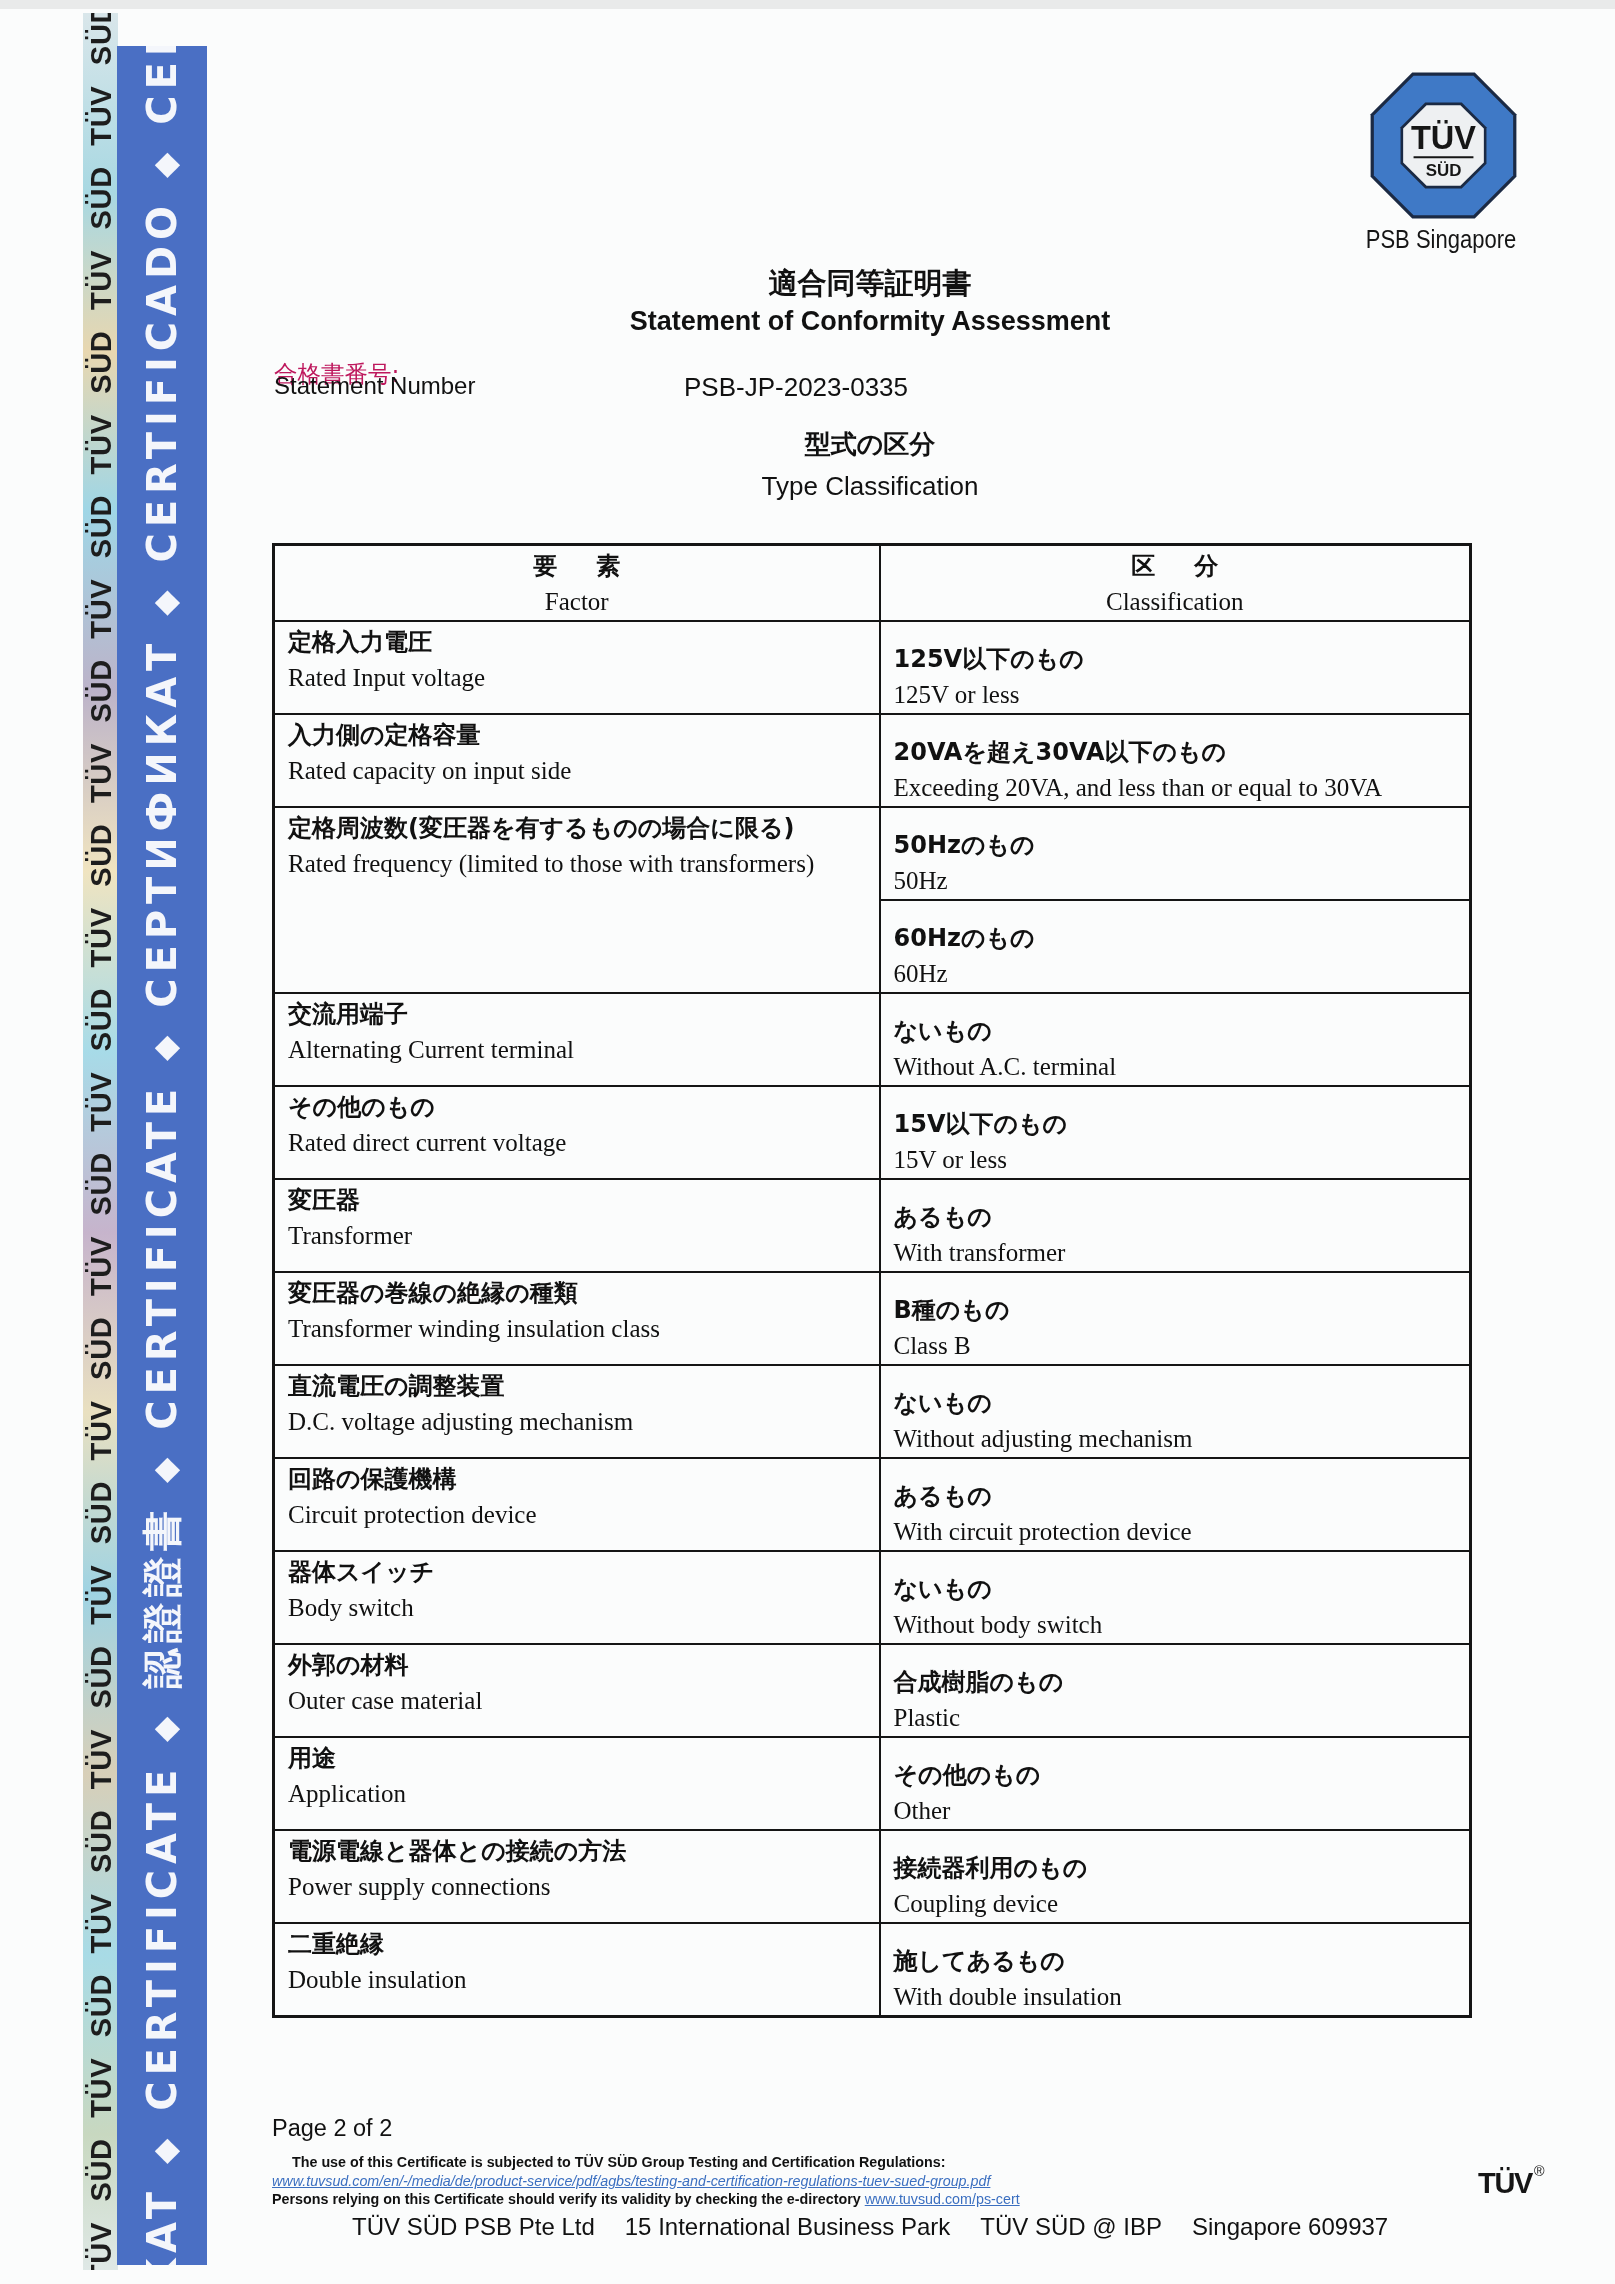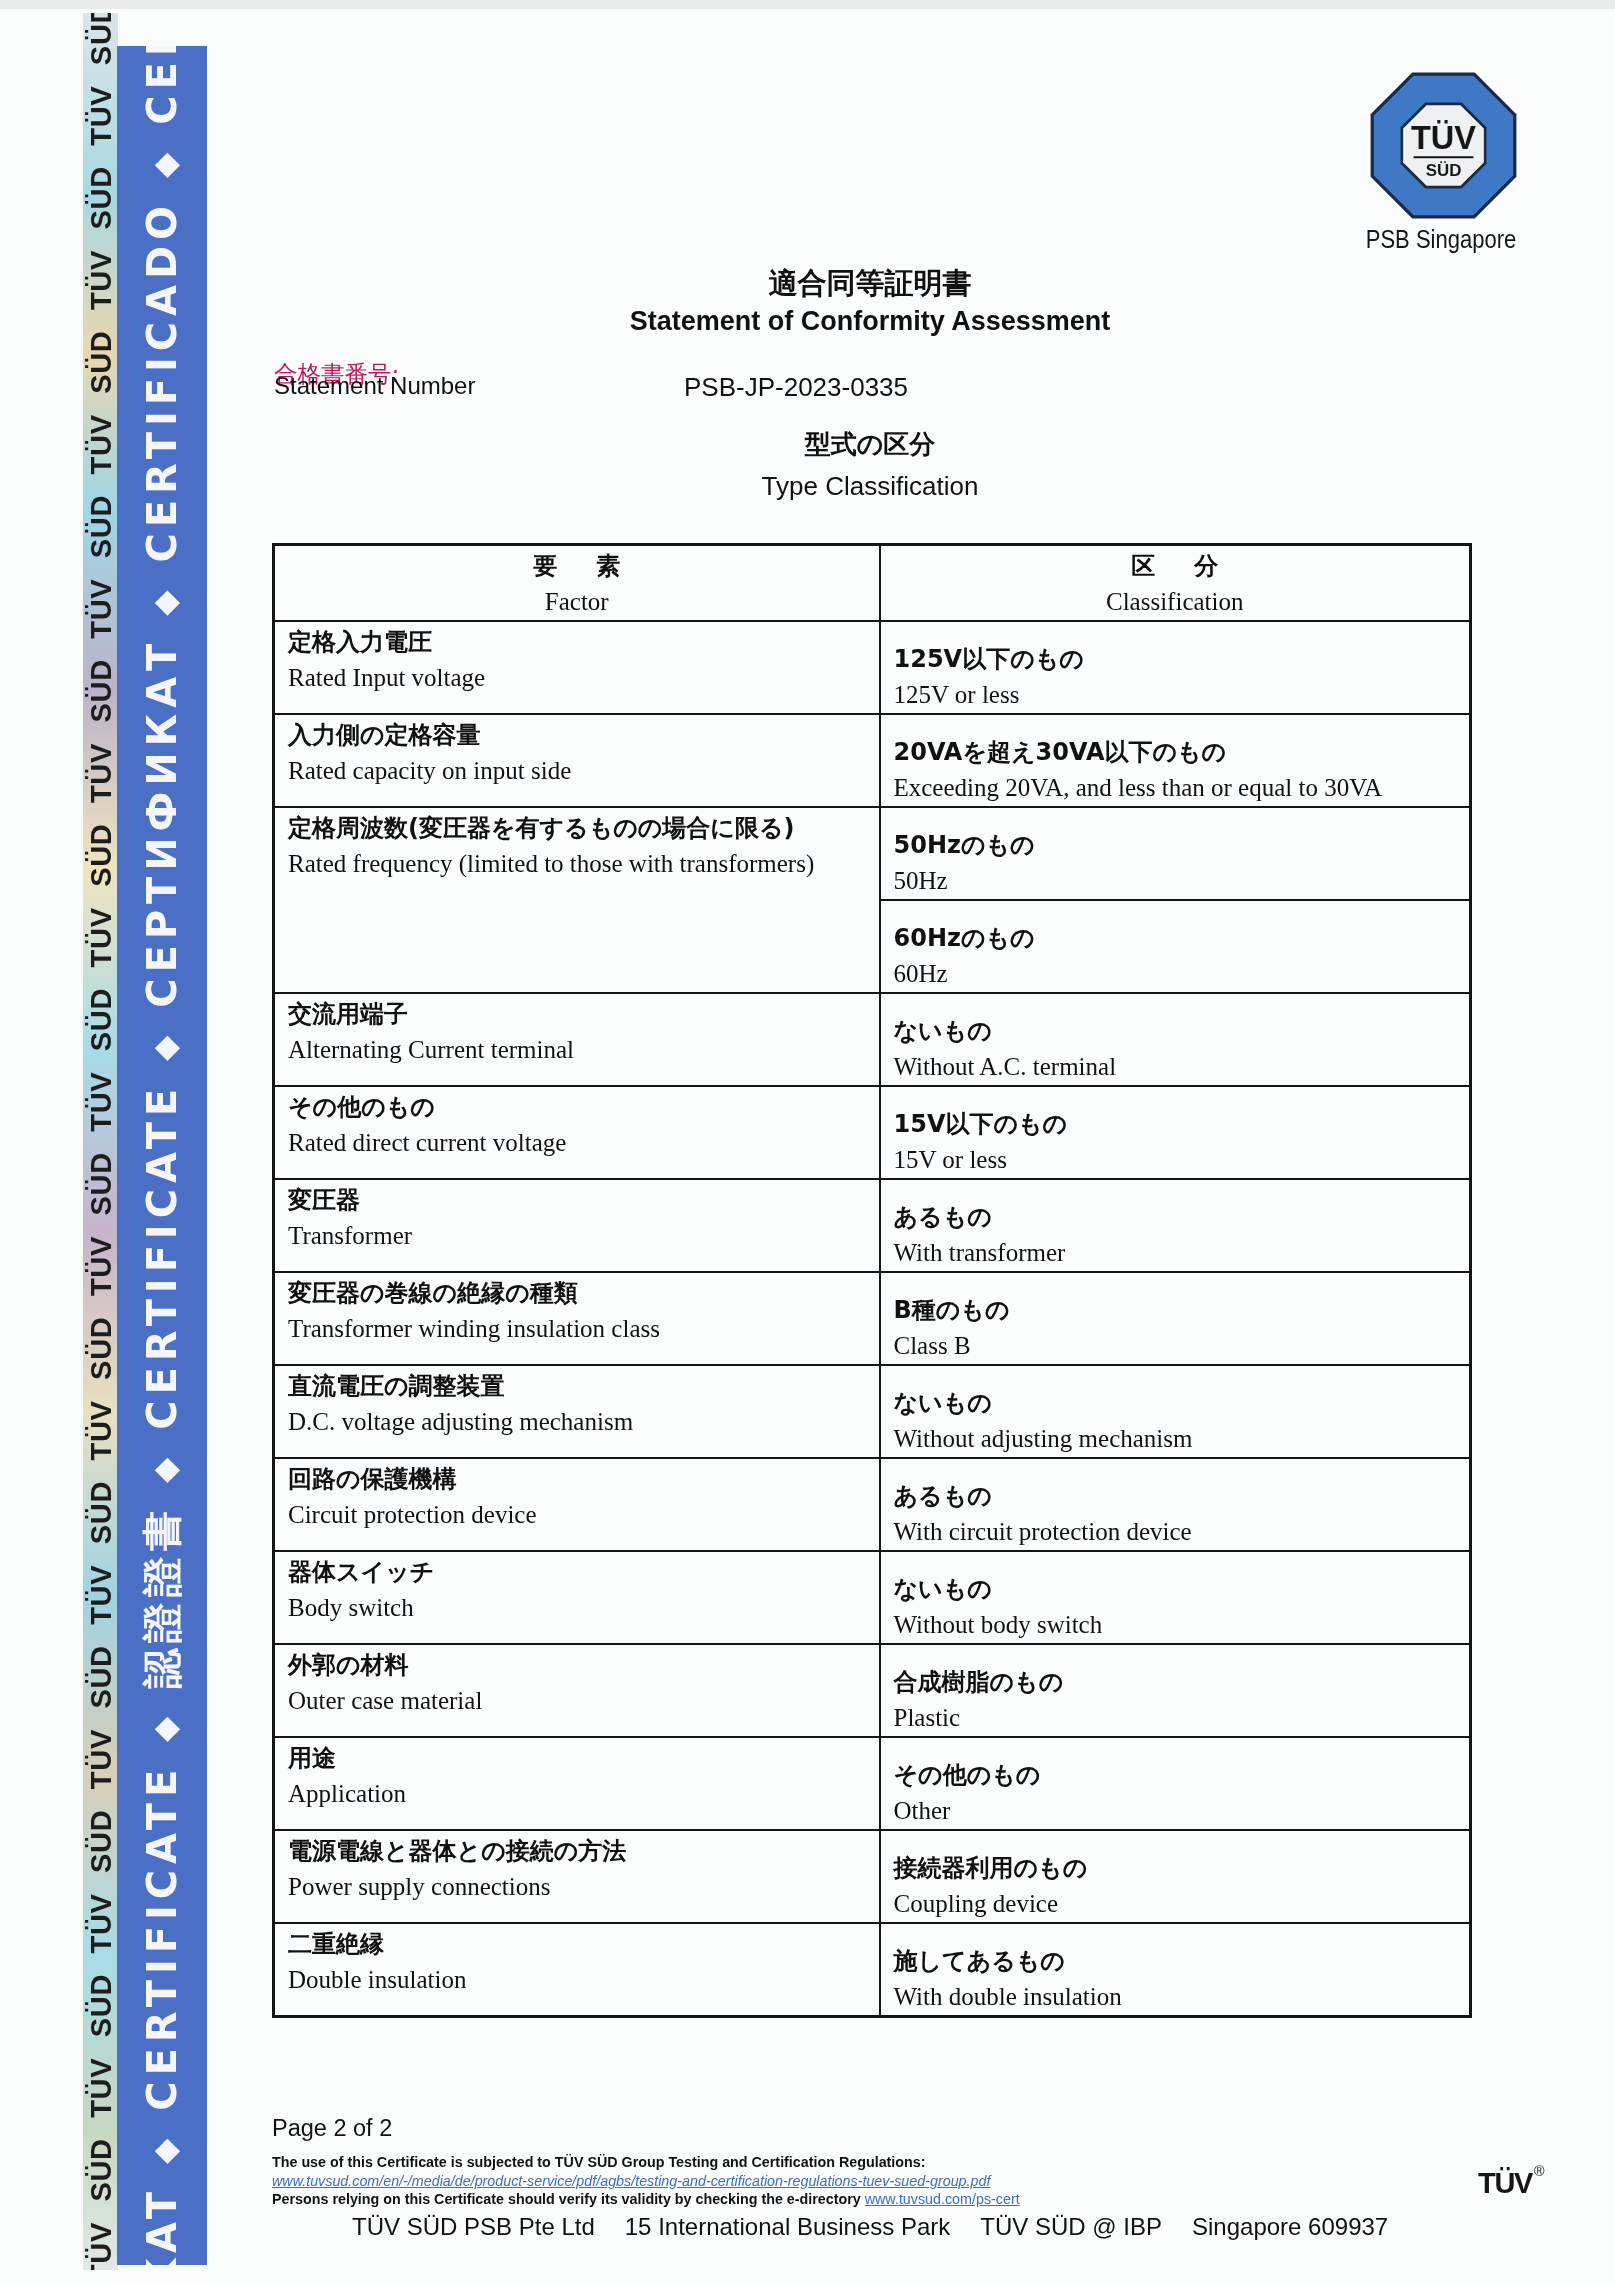--- a/index.html
+++ b/index.html
@@ -95,21 +95,21 @@
     }
     .cell-en {
       display: block; font-size: 25px; line-height: 37px; white-space: nowrap;
     }
     .hdr .cell-jp { letter-spacing: 39px; padding-left: 39px; }
     .c2 .cell-jp { font-weight: bold; margin-top: 21px; }
 
     
     .page-no { position: absolute; left: 272px; top: 2115px; font-size: 23.5px; color: #111; }
     .f-line { position: absolute; left: 272px; font-size: 14.3px; color: #111; white-space: nowrap; transform-origin: left top; }
-    .f1 { top: 2154px; font-weight: bold; }
+    .f1 { top: 2154px; font-weight: bold; margin-left: 20px; }
     .f2 { top: 2173px; color: #3b6fc0; text-decoration: underline; font-style: italic; }
     .f3 { top: 2191px; font-weight: bold; }
     .f3 a { color: #3b6fc0; font-weight: normal; text-decoration: underline; margin-top: 33px; }
     .address { position: absolute; left: 352px; top: 2213px; font-size: 24px; color: #111; white-space: nowrap; }
     .address span { margin-right: 30px; }
     .tuv-mark { position: absolute; left: 1478px; top: 2167px; font-size: 29px; font-weight: bold; color: #151515; letter-spacing: -1.3px; }
     .tuv-mark sup { font-size: 14.3px; vertical-align: top; position: relative; top: -3.9px; margin-left: 2px; font-weight: normal; }
   </style>
 </head>
 <body>

